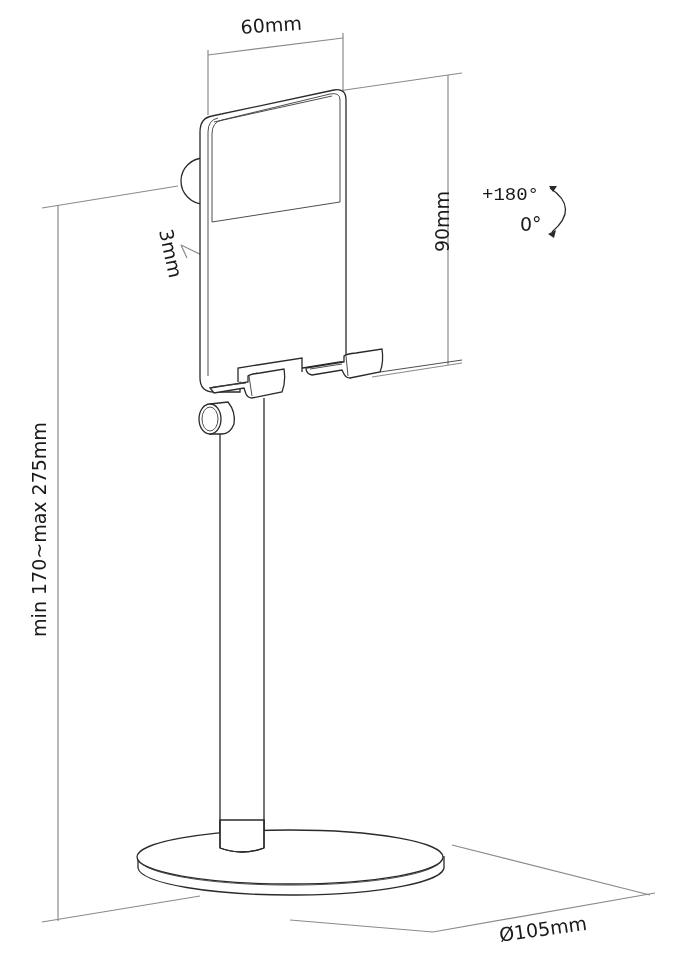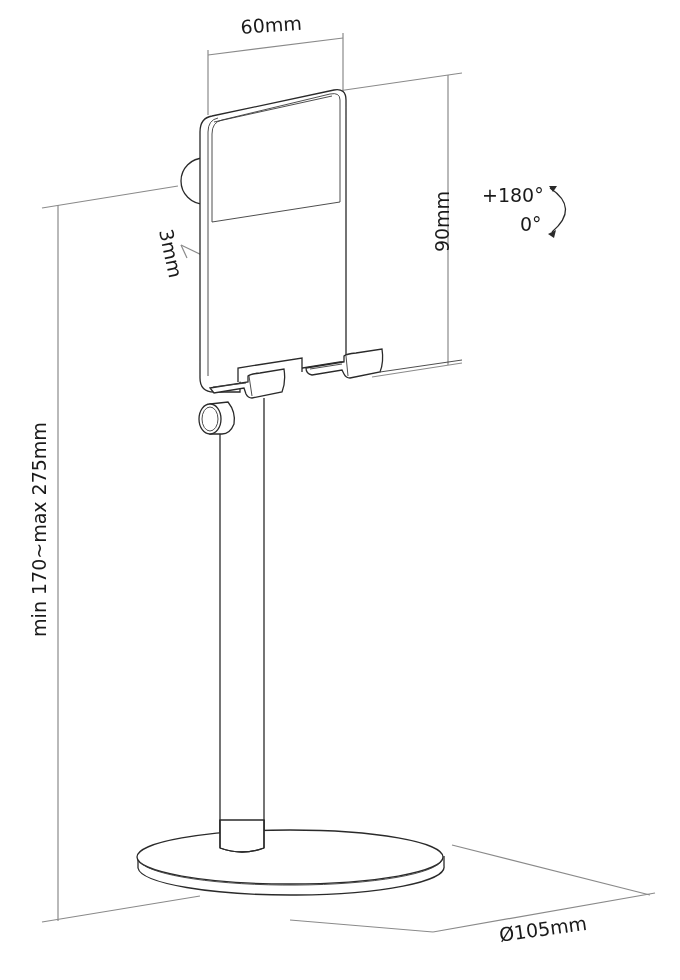--- a/index.html
+++ b/index.html
@@ -64,20 +64,21 @@
     .label-thickness {
       left: 146px;
       top: 244px;
       transform: rotate(78deg);
       transform-origin: center center;
     }
     .label-rot-max {
       left: 482px;
       top: 186px;
       font-size: 19px;
+      font-family: Liberation Mono, monospace;
     }
     .label-rot-min {
       left: 520px;
       top: 215px;
       font-size: 19px;
     }
     .label-stand-height {
       left: -68px;
       top: 520px;
       transform: rotate(-90deg);

